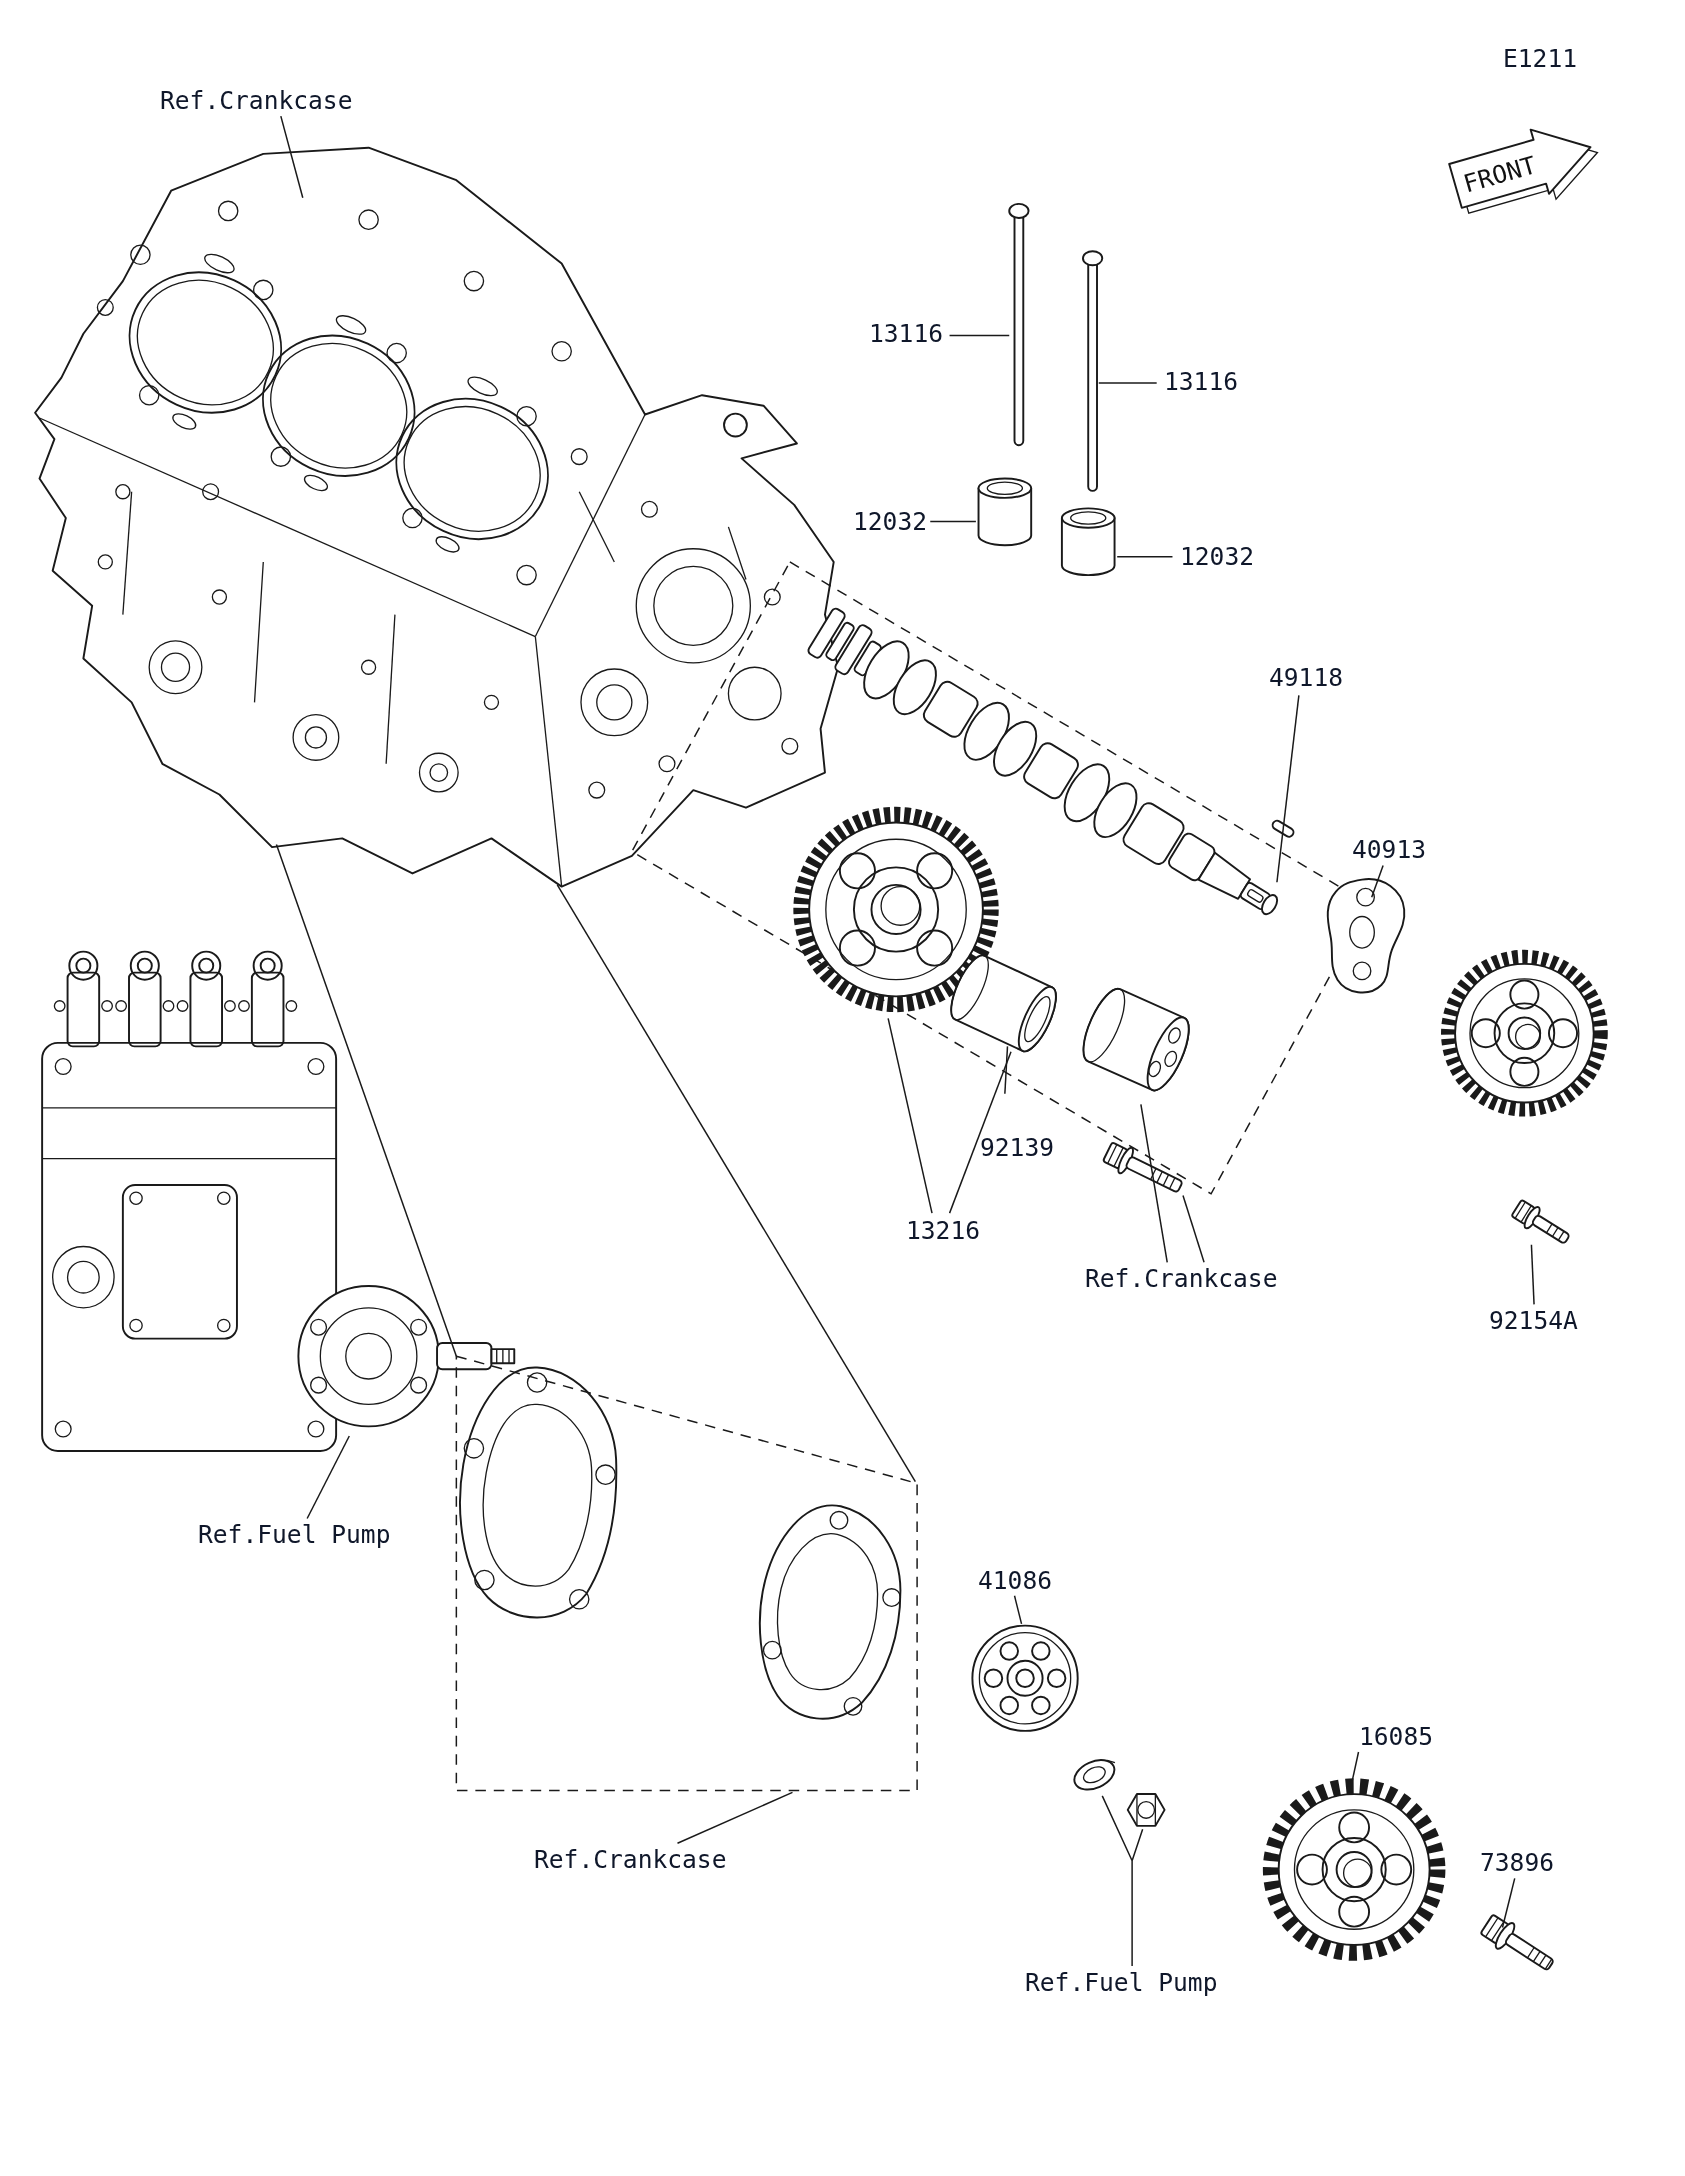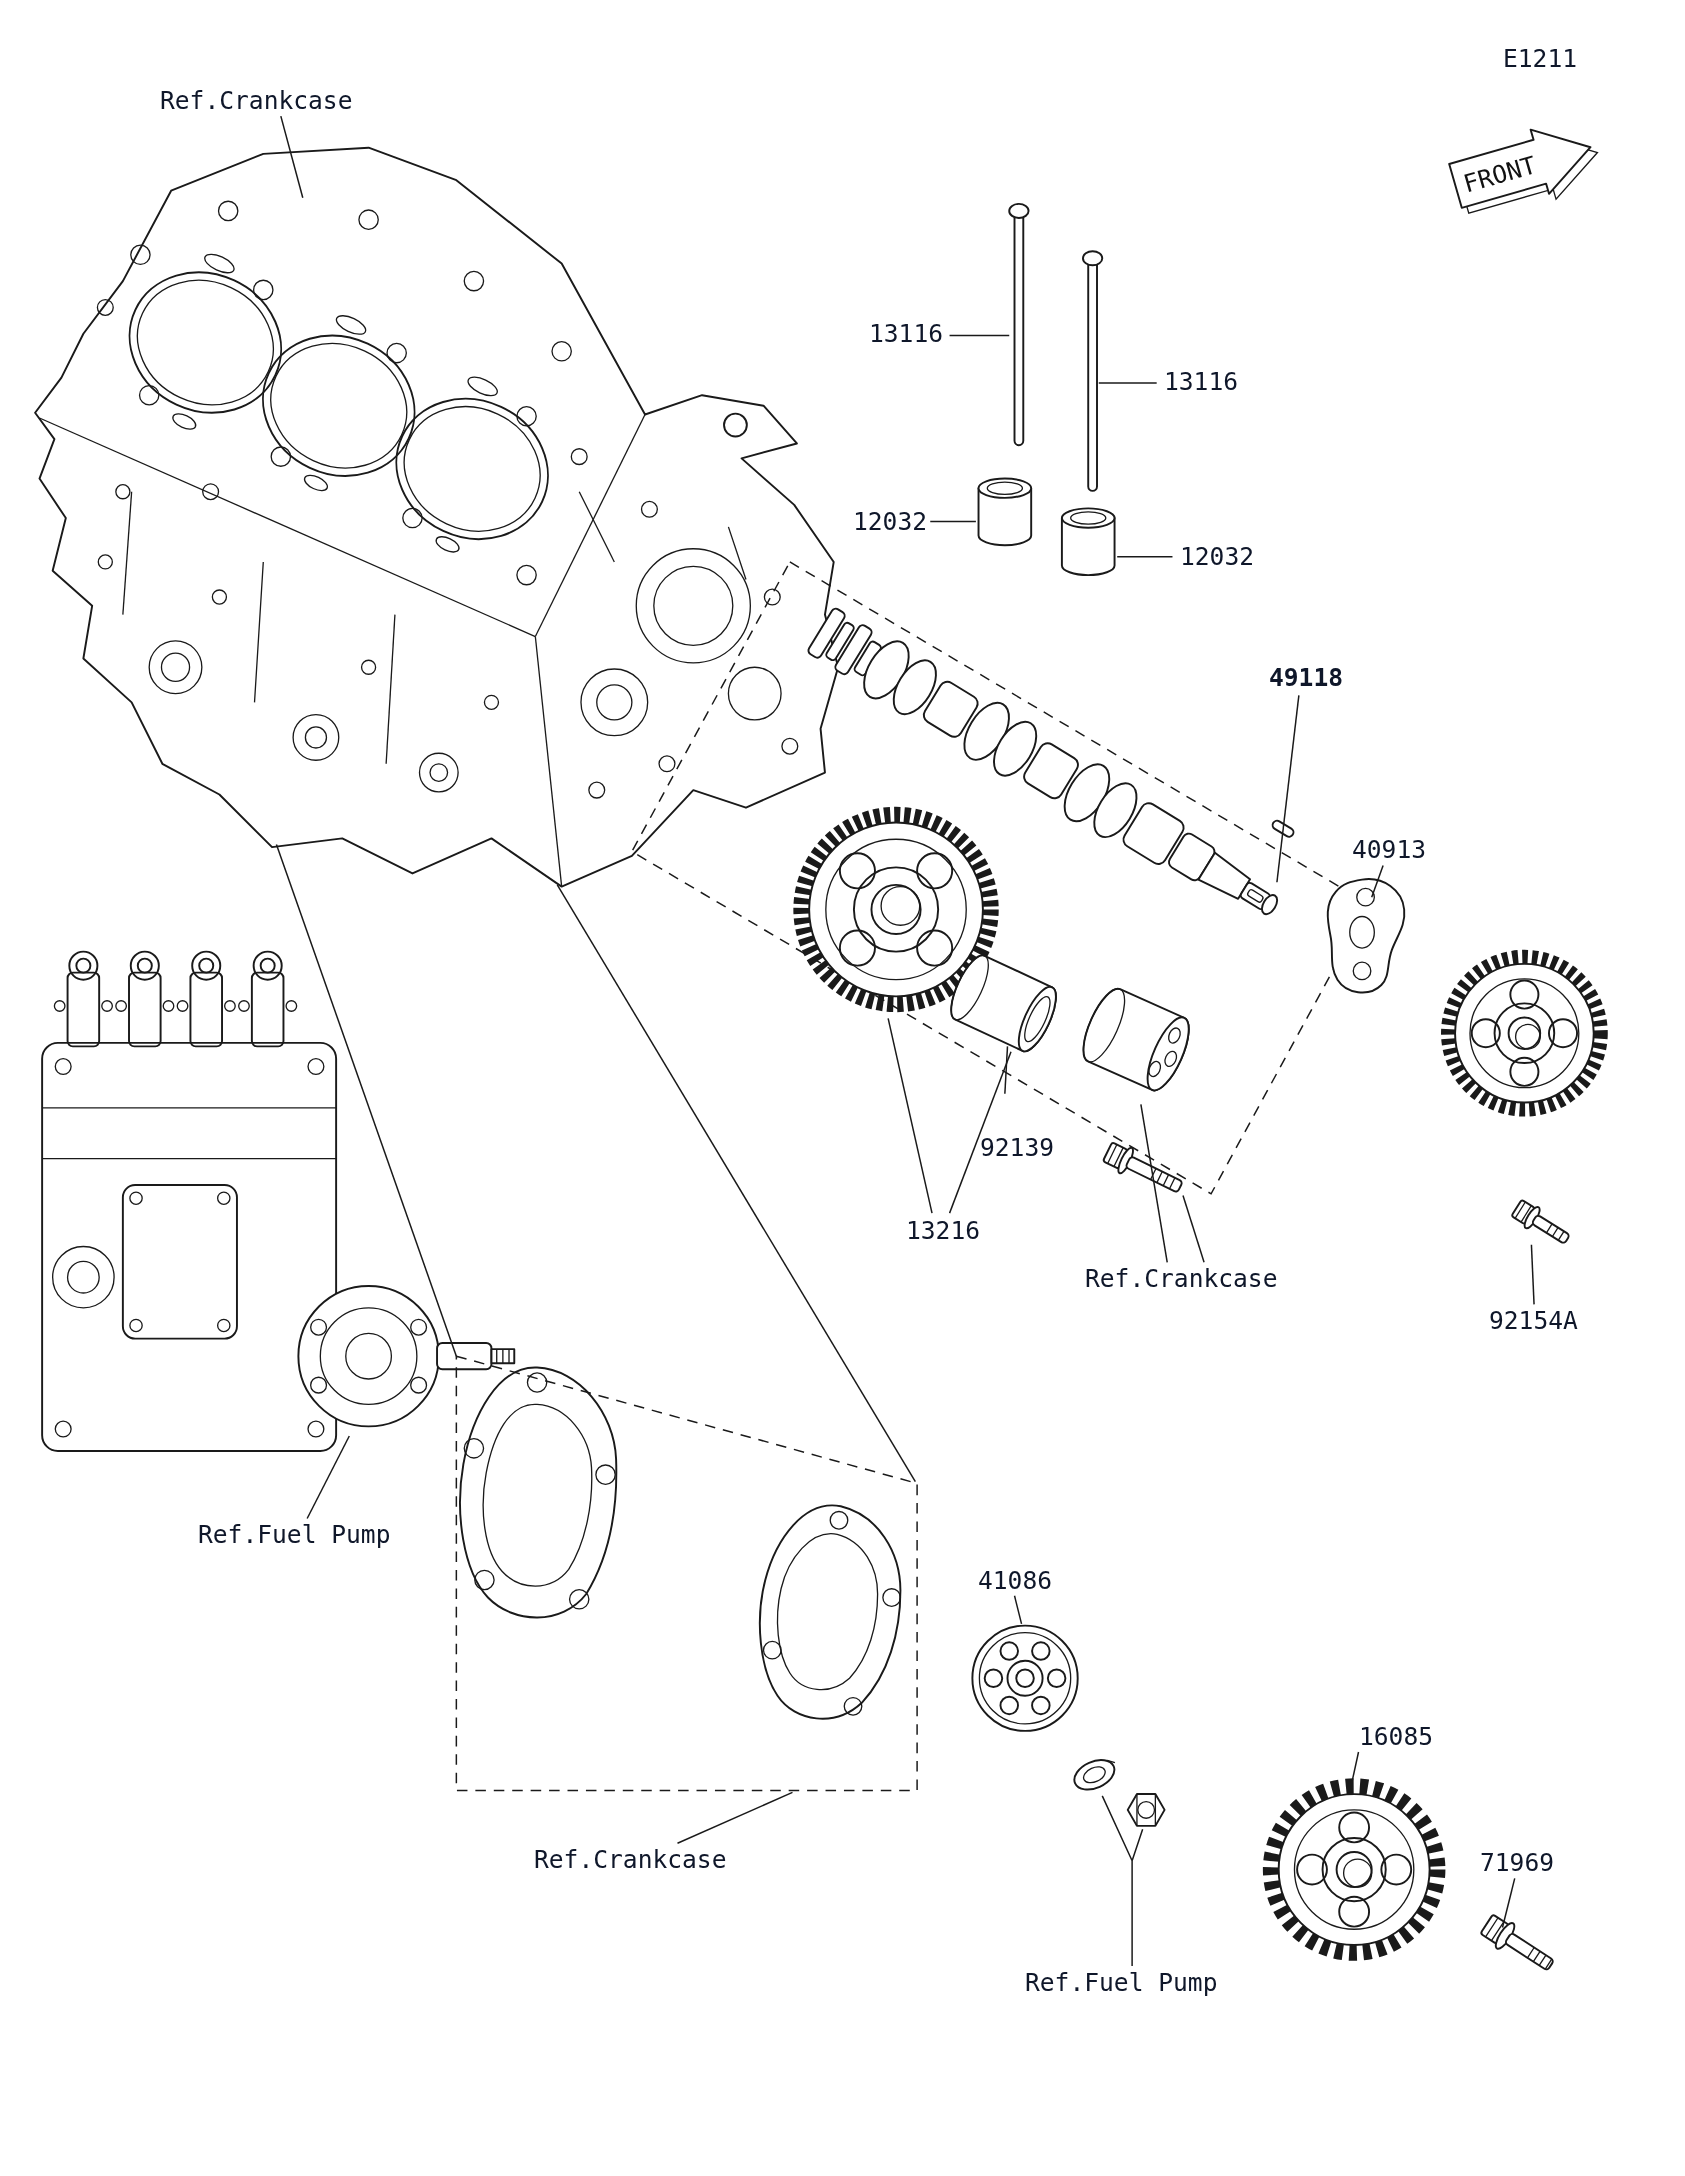--- a/index.html
+++ b/index.html
@@ -348,27 +348,27 @@
     <text x="10" y="49" font-size="28" fill="#111111">FRONT</text>
   </g>
 </svg>
 
 <div class="lbl" style="left:1503px;top:46px;">E1211</div>
 <div class="lbl" style="left:160px;top:88px;">Ref.Crankcase</div>
 <div class="lbl" style="left:869px;top:321px;">13116</div>
 <div class="lbl" style="left:1164px;top:369px;">13116</div>
 <div class="lbl" style="left:853px;top:509px;">12032</div>
 <div class="lbl" style="left:1180px;top:544px;">12032</div>
-<div class="lbl" style="left:1269px;top:665px;font-weight:bold;">49118</div>
+<div class="lbl" style="left:1269px;top:665px;">49118</div>
 <div class="lbl" style="left:1352px;top:837px;">40913</div>
 <div class="lbl" style="left:966px;top:1135px;margin-left:14px;">92139</div>
 <div class="lbl" style="left:906px;top:1218px;">13216</div>
 <div class="lbl" style="left:1085px;top:1266px;">Ref.Crankcase</div>
 <div class="lbl" style="left:1489px;top:1308px;">92154A</div>
 <div class="lbl" style="left:198px;top:1522px;">Ref.Fuel Pump</div>
 <div class="lbl" style="left:978px;top:1568px;">41086</div>
 <div class="lbl" style="left:534px;top:1847px;">Ref.Crankcase</div>
 <div class="lbl" style="left:1359px;top:1724px;">16085</div>
-<div class="lbl" style="left:1480px;top:1850px;">71969</div>
+<div class="lbl" style="left:1480px;top:1850px;">73896</div>
 <div class="lbl" style="left:1025px;top:1970px;">Ref.Fuel Pump</div>
 
 </div>
 
 
 </body></html>

